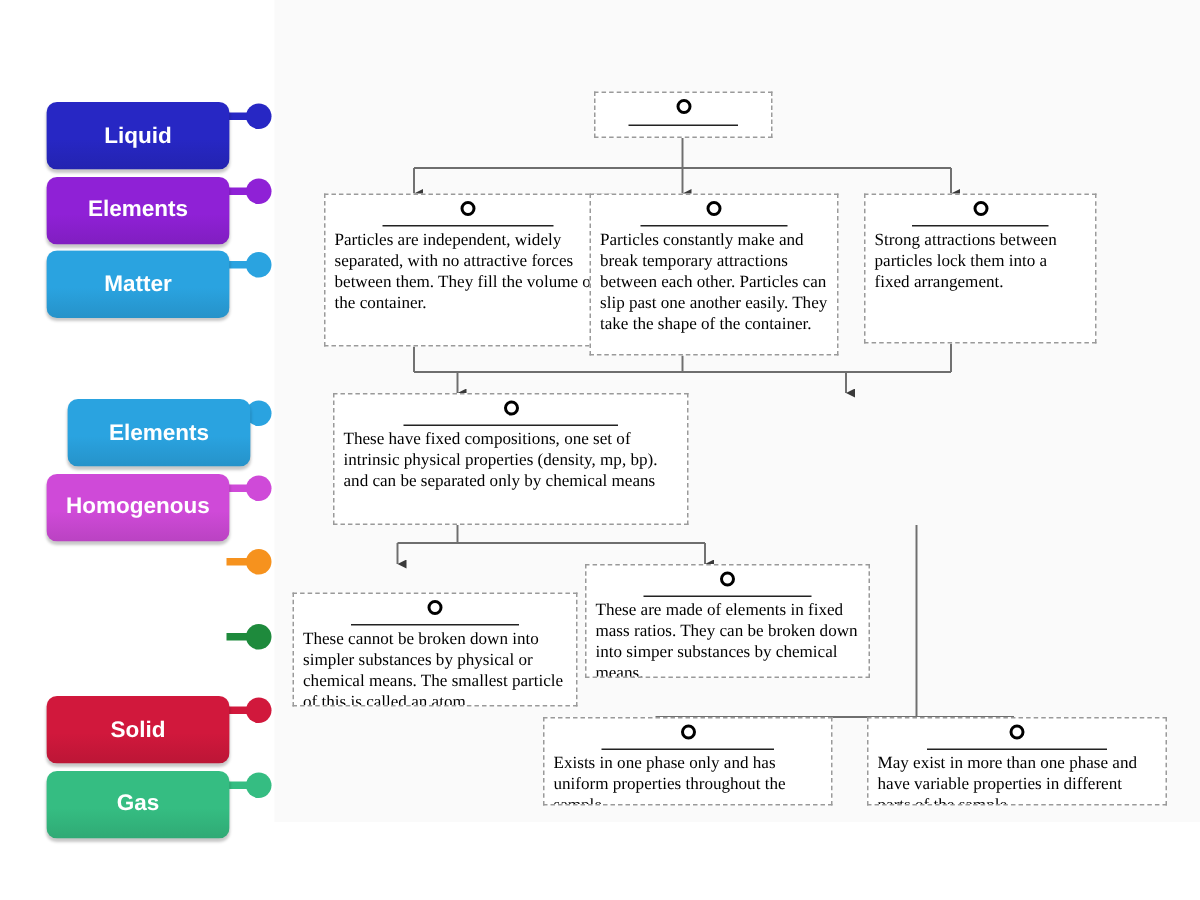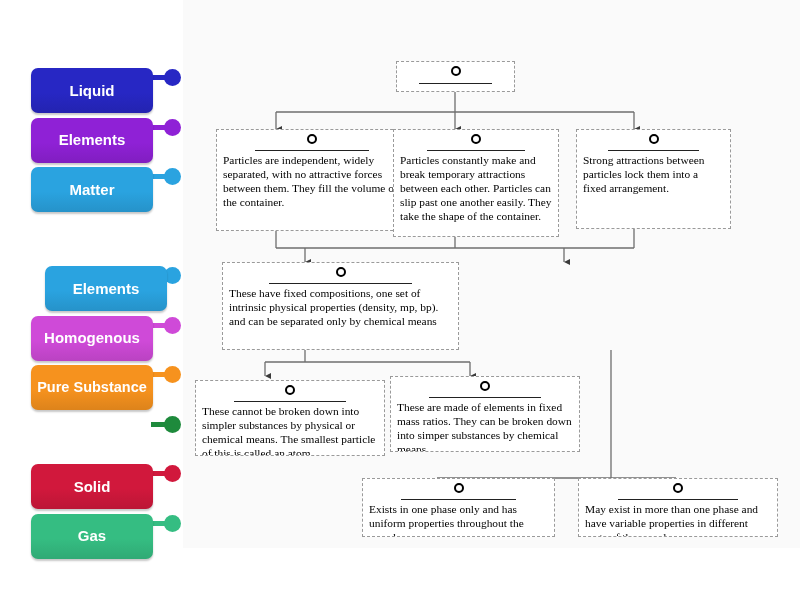--- a/index.html
+++ b/index.html
@@ -207,21 +207,21 @@
 
   <div class="node" style="left:222px; top:262px; width:237px; height:88px;">
     <div class="drop">
       <span class="ring"></span>
     </div>
     <div class="rule"></div>
     <div class="body">These have fixed compositions, one set of intrinsic physical properties (density, mp, bp). and can be separated only by chemical means</div>
   </div>
 
 
-  <div class="node" style="left:195px; top:380px; width:190px; height:76px;">
+  <div class="node" style="left:195px; top:395px; width:190px; height:76px;">
     <div class="drop">
       <span class="ring"></span>
     </div>
     <div class="rule"></div>
     <div class="body">These cannot be broken down into simpler substances by physical or chemical means.  The smallest particle of this is called an atom.</div>
   </div>
 
   <div class="node" style="left:390px; top:376px; width:190px; height:76px;">
     <div class="drop">
       <span class="ring"></span>
@@ -268,21 +268,20 @@
         <div class="pill" style="background: linear-gradient(rgb(42, 163, 224) 0%, rgb(42, 163, 224) 55%, rgba(0, 0, 0, 0.1) 100%), rgb(42, 163, 224);">Elements</div>
       </div>
       <div class="pill-row" style="top: 302.5px;">
         <div class="stem" style="background: rgb(207, 74, 216);"></div>
         <div class="knob" style="background: rgb(207, 74, 216);"></div>
         <div class="pill" style="background: linear-gradient(rgb(207, 74, 216) 0%, rgb(207, 74, 216) 55%, rgba(0, 0, 0, 0.1) 100%), rgb(207, 74, 216);">Homogenous</div>
       </div>
       <div class="pill-row" style="top: 352px;">
         <div class="stem" style="background: rgb(246, 146, 30);"></div>
         <div class="knob" style="background: rgb(246, 146, 30);"></div>
-        <div class="pill two-line" style="background: linear-gradient(rgb(246, 146, 30) 0%, rgb(246, 146, 30) 55%, rgba(0, 0, 0, 0.1) 100%), rgb(246, 146, 30);">Pure Substance</div>
       </div>
       <div class="pill-row" style="top: 401.5px;">
         <div class="stem" style="background: rgb(30, 138, 60);"></div>
         <div class="knob" style="background: rgb(30, 138, 60);"></div>
       </div>
       <div class="pill-row" style="top: 451px;">
         <div class="stem" style="background: rgb(209, 24, 60);"></div>
         <div class="knob" style="background: rgb(209, 24, 60);"></div>
         <div class="pill" style="background: linear-gradient(rgb(209, 24, 60) 0%, rgb(209, 24, 60) 55%, rgba(0, 0, 0, 0.1) 100%), rgb(209, 24, 60);">Solid</div>
       </div>

